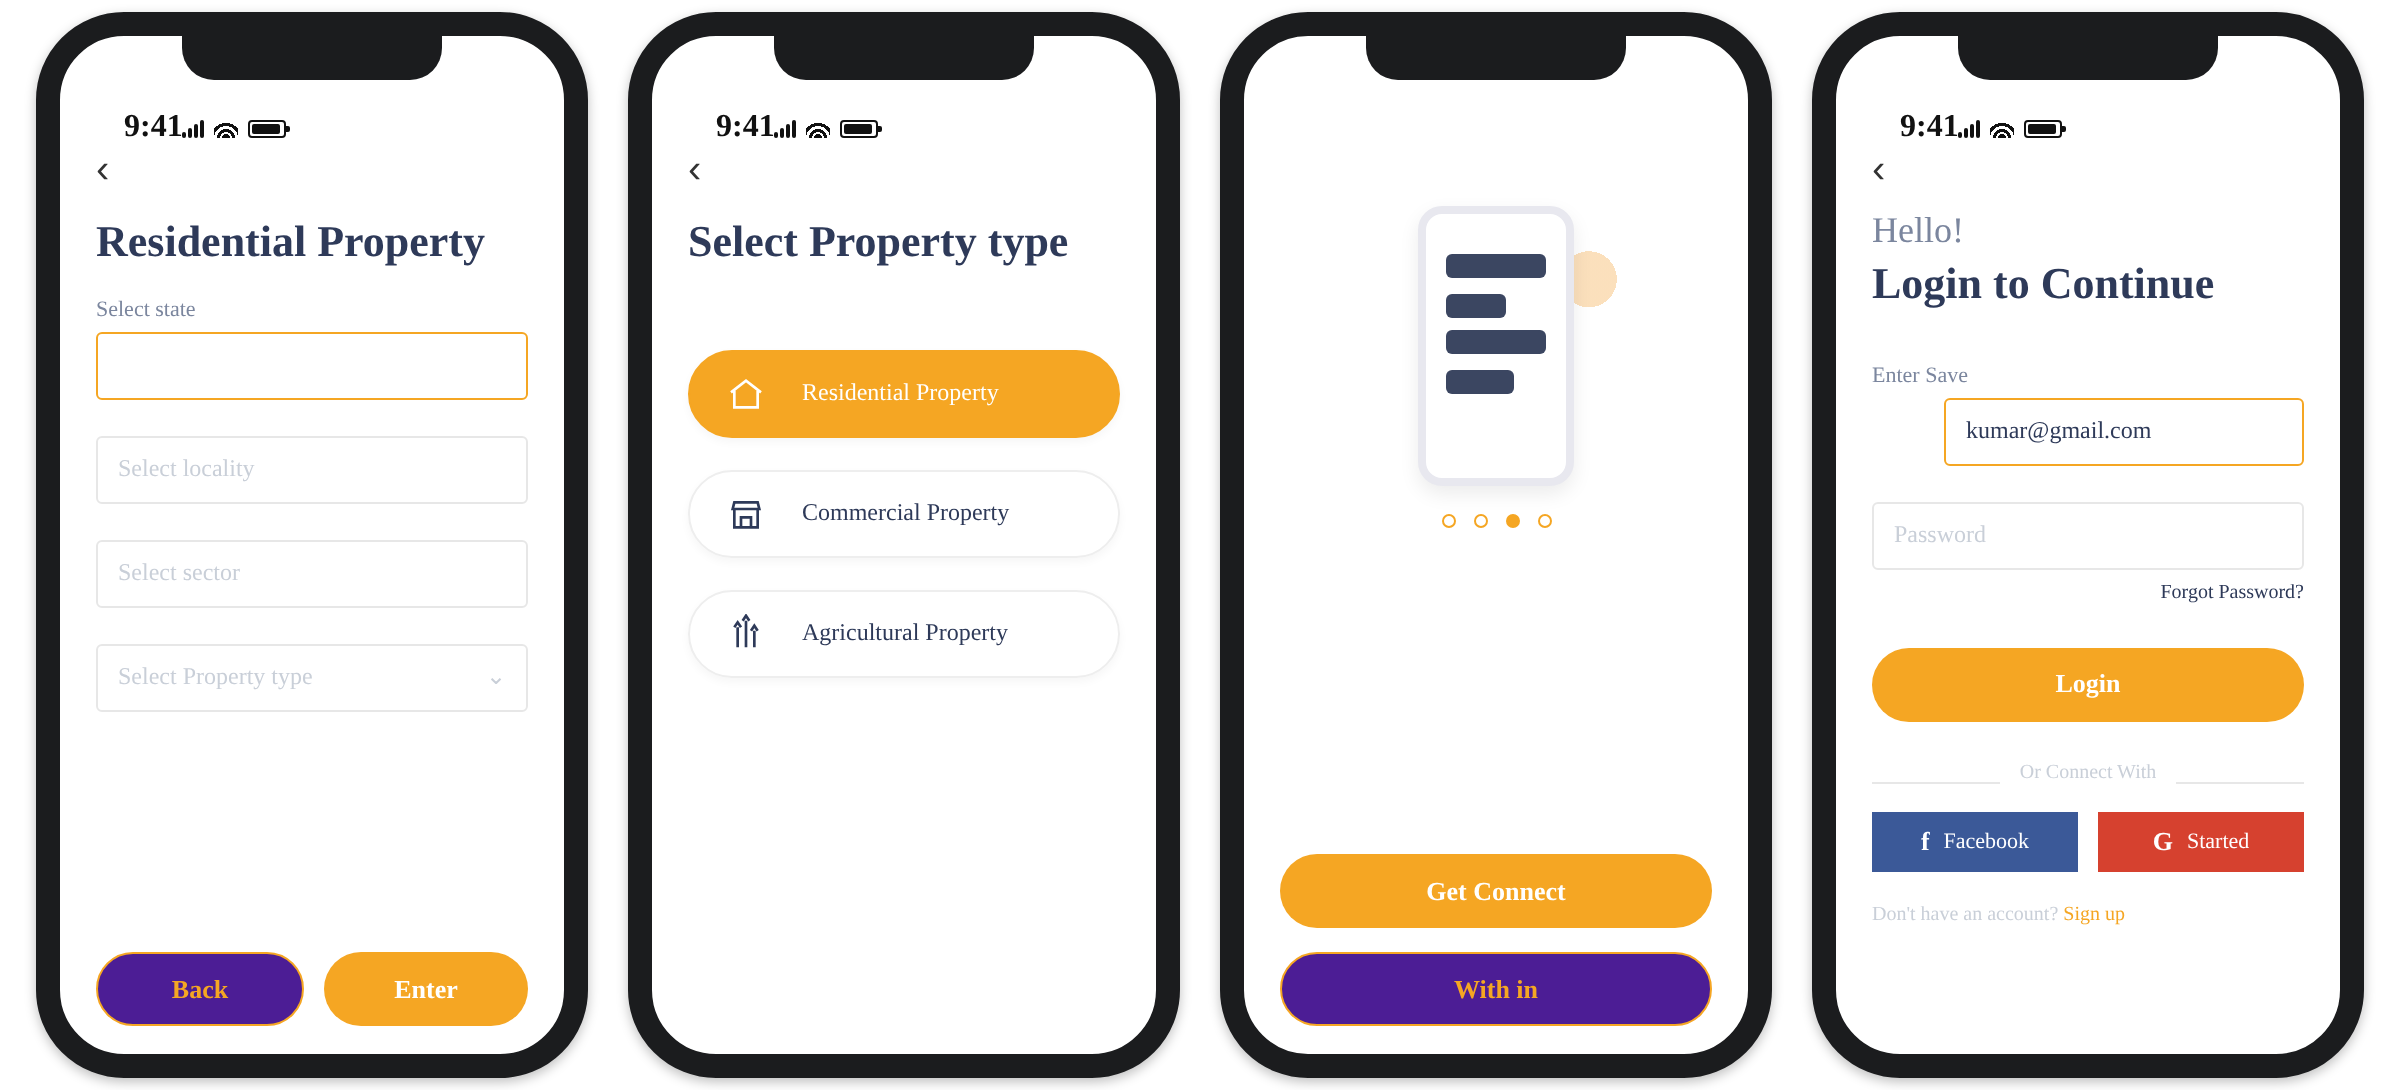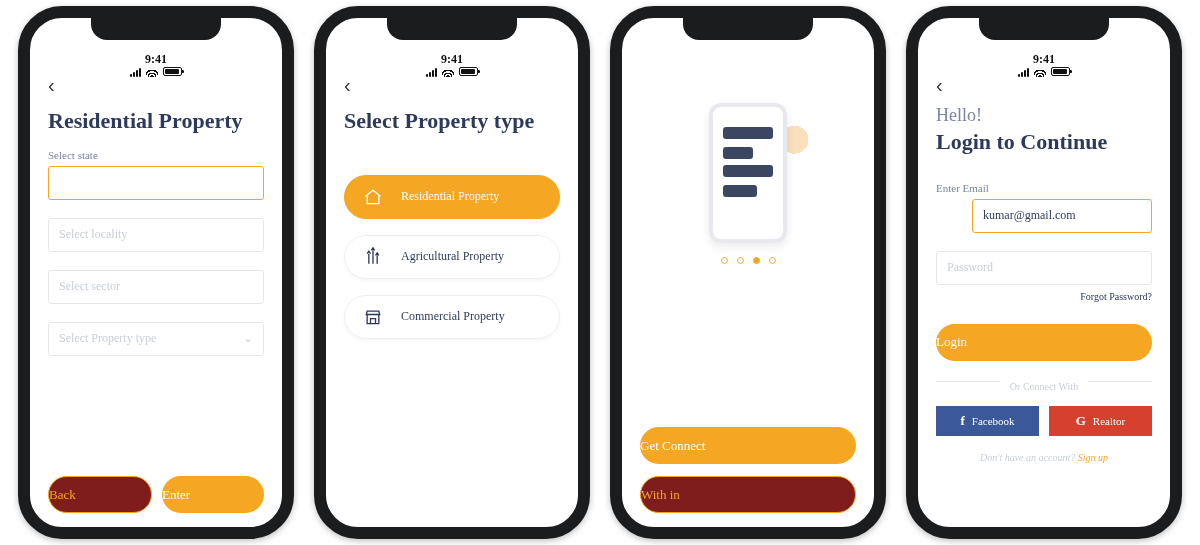--- a/index.html
+++ b/index.html
@@ -10,21 +10,21 @@
     --line:#e7e7e7;
     --mute:#c9cfd8;
     --red:#d6412f;
     --fb:#3b5998;
   }
   *{box-sizing:border-box;font-family:Georgia,'Times New Roman',serif;}
   body{margin:0;background:#fff;display:flex;justify-content:center;align-items:flex-start;padding:6px 4px;gap:20px;}
   
   .phone{width:276px;height:533px;border:12px solid #1b1c1e;border-radius:44px;background:#fff;position:relative;overflow:hidden;box-shadow:0 2px 6px rgba(0,0,0,.25);flex:none;}
   .notch{position:absolute;top:-2px;left:50%;transform:translateX(-50%);width:130px;height:24px;background:#1b1c1e;border-radius:0 0 16px 16px;z-index:2;}
-  .status-bar{display:flex;justify-content:center;align-items:center;font-family:-apple-system,Helvetica,Arial,sans-serif;font-size:12px;font-weight:600;padding:6px 14px 0;height:26px;color:#111;flex-direction:column;}
+  .status-bar{display:flex;justify-content:flex-start;align-items:center;font-family:-apple-system,Helvetica,Arial,sans-serif;font-size:16px;font-weight:600;padding:6px 14px 0;height:26px;color:#111;}
   .status-bar .right{display:flex;gap:5px;align-items:center;}
   .bars{display:flex;gap:1px;align-items:flex-end;height:10px;}
   .bars span{width:2px;background:#111;border-radius:1px;}
   .bars span:nth-child(1){height:3px;} .bars span:nth-child(2){height:5px;} .bars span:nth-child(3){height:7px;} .bars span:nth-child(4){height:9px;}
   .batt{width:19px;height:9px;border:1px solid #111;border-radius:2px;position:relative;}
   .batt:after{content:"";position:absolute;right:-3px;top:2px;width:2px;height:3px;background:#111;border-radius:0 1px 1px 0;}
   .batt i{position:absolute;left:1px;top:1px;bottom:1px;width:14px;background:#111;border-radius:1px;}
   .wifi{width:12px;height:10px;position:relative;}
   .wifi:before{content:"";position:absolute;inset:0;background:
      radial-gradient(circle at 50% 100%,#111 0 2px,transparent 2px),
@@ -33,23 +33,23 @@
      -webkit-mask:linear-gradient(#000,#000);}
   .canvas{position:absolute;inset:0;padding:30px 18px 14px;display:flex;flex-direction:column;}
   .back{font-family:-apple-system,Helvetica,Arial,sans-serif;font-size:20px;color:#333;margin:1px 0 10px;line-height:1;}
   h1{margin:2px 0 14px;font-size:22px;color:var(--ink);font-weight:700;line-height:1.25;}
   .sub{font-size:11px;color:var(--ink-soft);margin-bottom:5px;display:block;}
   .field{border:1px solid var(--line);border-radius:3px;height:34px;padding:0 10px;display:flex;align-items:center;font-size:12px;color:var(--mute);background:#fff;margin-bottom:18px;}
   .field.active{border-color:var(--gold);}
   .field.filled{color:var(--ink);margin-left:36px;}
   .select{justify-content:space-between;}
   .chev{font-size:12px;color:var(--mute);}
-  .btn{height:37px;border-radius:20px;display:flex;align-items:center;justify-content:flex-start;font-size:13px;font-weight:400;cursor:pointer;}
+  .btn{height:37px;border-radius:20px;display:flex;align-items:center;justify-content:center;font-size:13px;font-weight:700;cursor:pointer;}
   .btn.primary{background:var(--gold);color:#fff;}
-  .btn.ghost{border:1px solid var(--gold);color:var(--gold);background:#7f1d1d;}
+  .btn.ghost{border:1px solid var(--gold);color:var(--gold);background:#4c1d95;}
   .btn-row{display:flex;gap:10px;margin-top:auto;}
   .btn-row .btn{flex:1;}
   
   .opt{border:1px solid #eee;border-radius:22px;height:44px;display:flex;align-items:center;padding:0 18px;gap:18px;font-size:12px;color:var(--ink);margin-bottom:16px;box-shadow:0 2px 5px rgba(0,0,0,.04);}
   .opt.sel{background:var(--gold);color:#fff;border-color:var(--gold);}
   .opt .ico{width:20px;height:20px;display:flex;align-items:center;justify-content:center;}
   .opt .ico svg{stroke:var(--ink);fill:none;}
   .opt.sel .ico svg{stroke:#fff;}
   
   .ob-art{height:165px;margin:4px -8px 14px;display:flex;align-items:flex-end;justify-content:center;position:relative;}
@@ -59,27 +59,27 @@
   .mock i:nth-child(1){top:20px;} .mock i:nth-child(2){top:40px;right:30px;}
   .mock i:nth-child(3){top:58px;} .mock i:nth-child(4){top:78px;right:26px;}
   .ob-title{text-align:center;font-size:17px;font-weight:700;color:var(--ink);margin-bottom:8px;}
   .ob-text{text-align:center;font-size:11px;line-height:1.55;color:var(--ink-soft);padding:0 6px;margin-bottom:16px;}
   .dots{display:flex;gap:9px;justify-content:center;margin-bottom:22px;}
   .dots span{width:7px;height:7px;border-radius:50%;border:1px solid var(--gold);}
   .dots span.on{background:var(--gold);}
   
   .hello{color:var(--ink-soft);font-size:18px;margin-bottom:2px;}
   .forgot{font-size:10px;color:var(--ink);text-align:right;margin-top:-12px;margin-bottom:22px;}
-  .or{display:flex;align-items:flex-start;gap:10px;font-size:10px;color:var(--mute);margin:20px 0 14px;}
+  .or{display:flex;align-items:flex-end;gap:10px;font-size:10px;color:var(--mute);margin:20px 0 14px;}
   .or:before,.or:after{content:"";flex:1;height:1px;background:var(--line);}
   .social{display:flex;gap:10px;justify-content:center;}
   .sbtn{flex:1;height:30px;color:#fff;font-size:11px;display:flex;align-items:center;justify-content:center;gap:7px;font-family:-apple-system,Helvetica,Arial,sans-serif;}
   .sbtn.fb{background:var(--fb);} .sbtn.gg{background:var(--red);}
   .sbtn b{font-weight:700;font-size:13px;}
-  .foot{text-align:center;font-size:10px;color:var(--mute);margin-top:16px;font-style:italic;}
+  .foot{font-size:10px;color:var(--mute);margin-top:16px;}
   .foot a{color:var(--gold);}
 </style>
 </head>
 <body>
 
 <div class="phone">
   <div class="notch"></div>
   <div class="canvas">
     <div class="status-bar">
       <span>9:41</span>
@@ -148,42 +148,42 @@
     <div style="height:26px"></div>
 
     <div class="opt sel">
       <span class="ico">
         <svg viewBox="0 0 24 24" width="20" height="20" stroke-width="1.6">
             <path d="M3 11l9-7 9 7"></path>
             <path d="M5 10v10h14V10"></path>
           </svg>
       </span>
       <span>Residential Property</span>
-    </div>
-
-    <div class="opt">
-      <span class="ico">
-        <svg viewBox="0 0 24 24" width="20" height="20" stroke-width="1.6">
-            <path d="M7 20V8m5 12V4m5 16V10"></path>
-            <path d="M5 8l2-3 2 3M10 4l2-3 2 3M15 10l2-3 2 3"></path>
-          </svg>
-      </span>
-      <span>Agricultural Property</span>
     </div>
 
     <div class="opt">
       <span class="ico">
         <svg viewBox="0 0 24 24" width="20" height="20" stroke-width="1.6">
             <path d="M4 9h16l-1-4H5z"></path>
             <path d="M5 9v11h14V9"></path>
             <path d="M9 20v-6h6v6"></path>
           </svg>
       </span>
       <span>Commercial Property</span>
     </div>
+
+    <div class="opt">
+      <span class="ico">
+        <svg viewBox="0 0 24 24" width="20" height="20" stroke-width="1.6">
+            <path d="M7 20V8m5 12V4m5 16V10"></path>
+            <path d="M5 8l2-3 2 3M10 4l2-3 2 3M15 10l2-3 2 3"></path>
+          </svg>
+      </span>
+      <span>Agricultural Property</span>
+    </div>
   </div>
 </div>
 
 <div class="phone">
   <div class="notch"></div>
   <div class="canvas">
     <div class="status-bar" style="visibility:hidden">
         <span>.</span>
       </div>
 
@@ -233,21 +233,21 @@
             <i></i>
           </span>
       </span>
     </div>
     <div class="back">‹</div>
 
     <div class="hello">Hello!</div>
     <h1 style="margin-top:0">Login to Continue</h1>
 
     <div style="height:12px"></div>
-    <span class="sub">Enter Email</span>
+    <span class="sub">Enter Save</span>
     <div class="field active filled">
         <span>kumar@gmail.com</span>
       </div>
 
     <div class="field">
         <span>Password</span>
       </div>
     <div class="forgot"><span>Forgot Password?</span></div>
 
     <div class="btn primary">
@@ -258,21 +258,21 @@
         <span>Or Connect With</span>
       </div>
 
     <div class="social">
       <div class="sbtn fb">
         <b>f</b>
         <span>Facebook</span>
       </div>
       <div class="sbtn gg">
         <b>G</b>
-        <span>Realtor</span>
+        <span>Started</span>
       </div>
     </div>
 
     <div class="foot">
       <span>Don't have an account? </span><a>Sign up</a>
     </div>
   </div>
 </div>
 
 </body></html>

